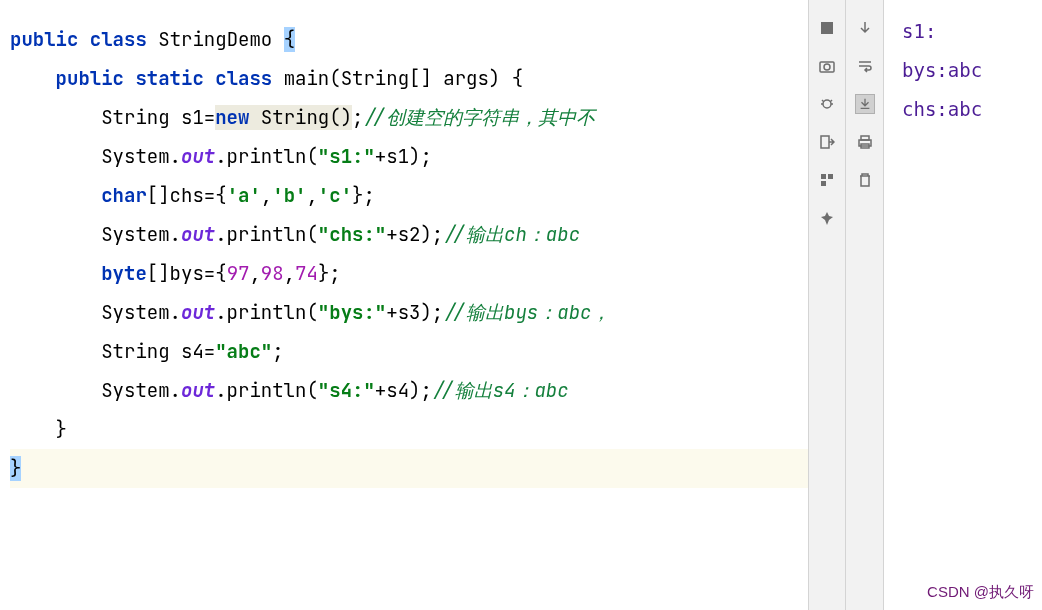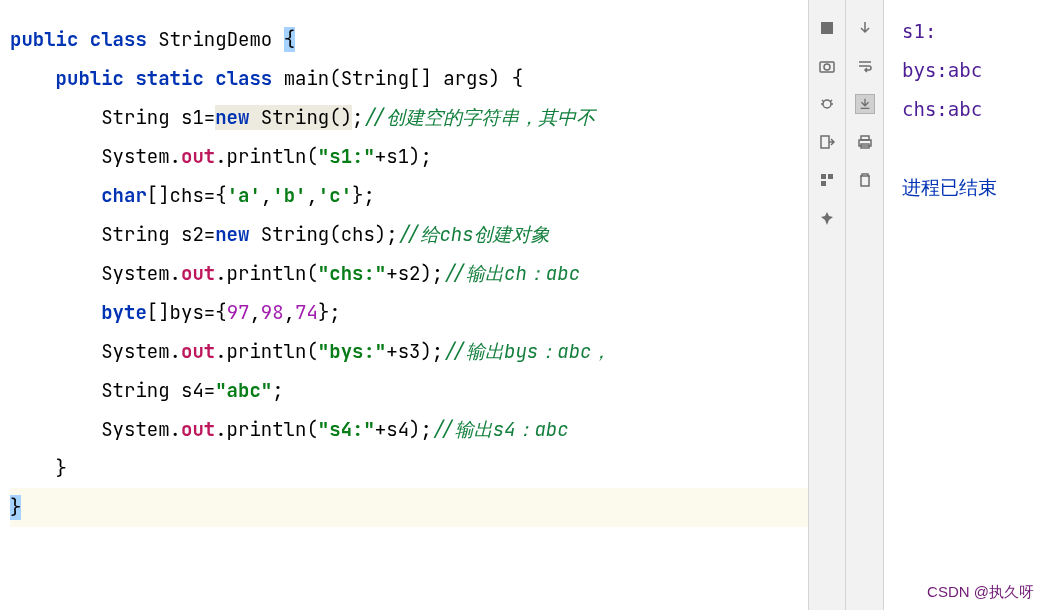--- a/index.html
+++ b/index.html
@@ -24,21 +24,21 @@
     }
     .code-line {
       line-height: 39px;
       white-space: pre;
       color: #000;
     }
     .kw { color: #0033b3; font-weight: bold; }
     .str { color: #067d17; font-weight: bold; }
     .num { color: #a21caf; }
     .comment { color: #15803d; font-style: italic; }
-    .field { color: #be185d; font-weight: bold; }
+    .field { color: #6d28d9; font-style: italic; font-weight: bold; }
     .highlight-yellow { background: #edebdf; }
     .highlight-blue { background: #a6d2ff; }
     .highlight-line { background: #fcfaed; display: inline-block; width: 100%; }
     
     .toolbar-col {
       flex: 0 0 38px;
       background: #f2f2f2;
       border-left: 1px solid #d4d4d4;
       border-right: 1px solid #d4d4d4;
       display: flex;
@@ -103,21 +103,20 @@
     <div class="code-line"><span class="kw">public</span> <span class="kw">class</span> <span>StringDemo</span> <span class="highlight-blue">{</span></div>
     
     <div class="code-line">    <span class="kw">public</span> <span class="kw">static</span> <span class="kw">class</span> <span>main(String[] args) {</span></div>
     
     <div class="code-line">        <span>String s1=</span><span class="kw highlight-yellow">new </span><span class="highlight-yellow">String()</span><span>;</span><span class="comment">//创建空的字符串，其中不</span></div>
     
     <div class="code-line">        <span>System.</span><span class="field">out</span><span>.println(</span><span class="str">"s1:"</span><span>+s1);</span></div>
     
     <div class="code-line">        <span class="kw">char</span><span>[]chs={</span><span class="str">'a'</span>,<span class="str">'b'</span>,<span class="str">'c'</span><span>};</span></div>
     
-    <div class="code-line">        <span>String s2=</span><span class="kw">new </span><span>String(chs);</span><span class="comment">//给chs创建对象</span></div>
     
     <div class="code-line">        <span>System.</span><span class="field">out</span><span>.println(</span><span class="str">"chs:"</span><span>+s2);</span><span class="comment">//输出ch：abc</span></div>
     
     <div class="code-line">        <span class="kw">byte</span><span>[]bys={</span><span class="num">97</span>,<span class="num">98</span>,<span class="num">74</span><span>};</span></div>
     
     
     <div class="code-line">        <span>System.</span><span class="field">out</span><span>.println(</span><span class="str">"bys:"</span><span>+s3);</span><span class="comment">//输出bys：abc，</span></div>
     
     <div class="code-line">        <span>String s4=</span><span class="str">"abc"</span><span>;</span></div>
     
@@ -197,16 +196,15 @@
           <path d="M3 4 L13 4 M5 4 L5 2 L11 2 L11 4 M4 4 L4 14 L12 14 L12 4" fill="none" stroke="#6e6e6e" stroke-width="1.5"></path>
         </svg>
       </div>
   </div>
 
   <div class="output-panel">
     <div class="out-line">s1:</div>
     <div class="out-line">bys:abc</div>
     <div class="out-line">chs:abc</div>
     <div class="out-line">&nbsp;</div>
-    <div class="out-line out-blue">进程已结束</div>
     <div class="watermark">CSDN @执久呀</div>
   </div>
 </div>
 
 </body></html>

